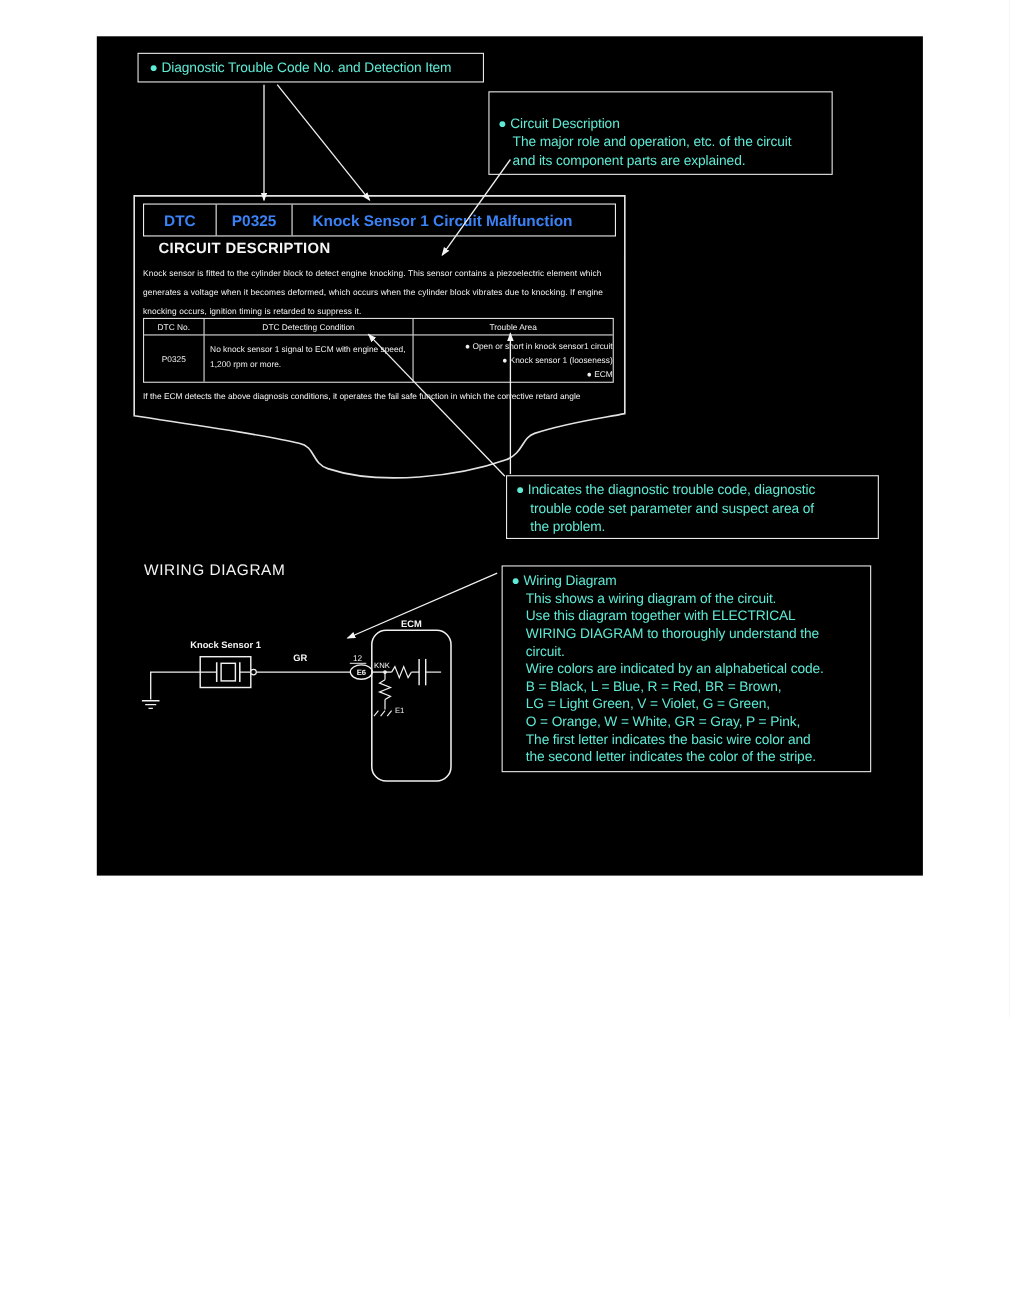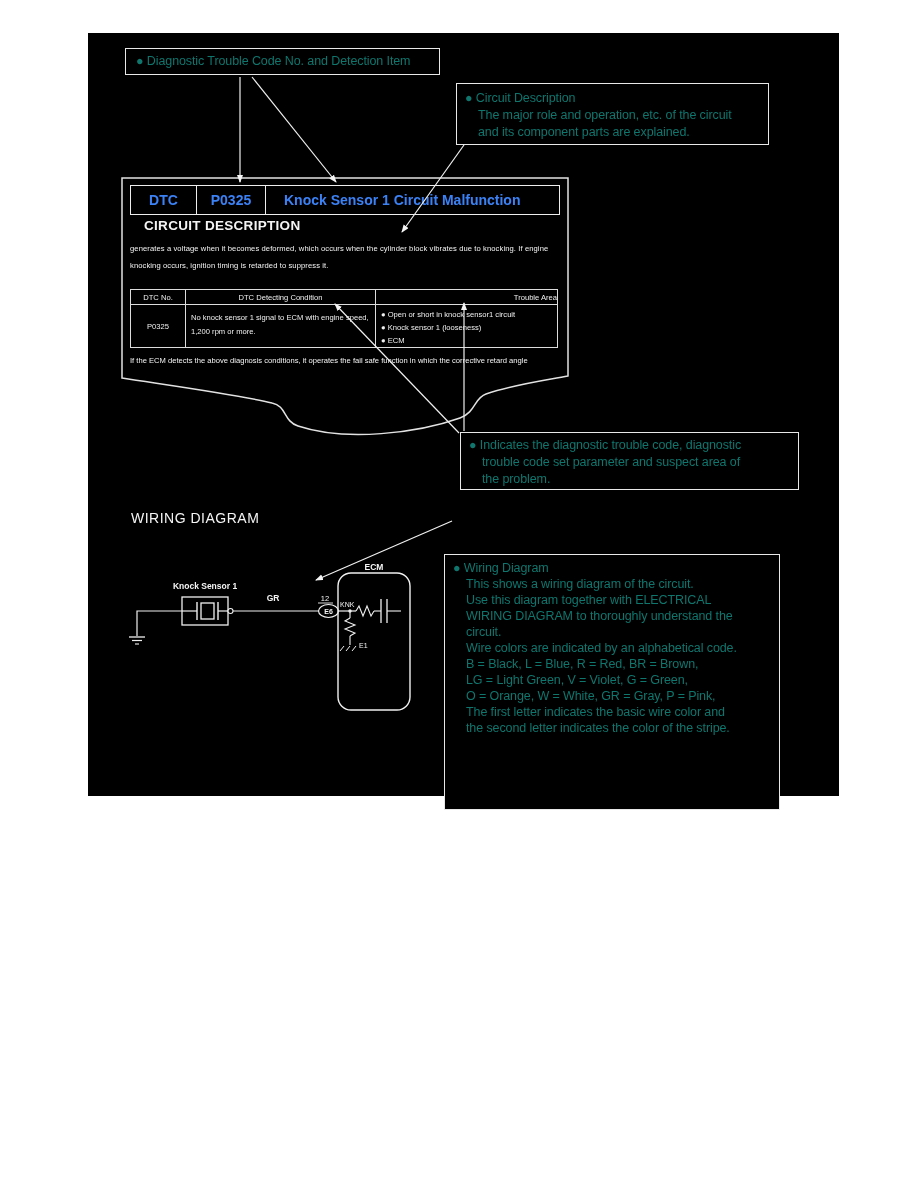--- a/index.html
+++ b/index.html
@@ -4,53 +4,53 @@
 <style>
   * { margin:0; padding:0; box-sizing:border-box; }
   body { background:#fff; font-family:"Liberation Sans", sans-serif; }
   .page { position:relative; width:918px; height:1188px; background:#ffffff; overflow:hidden; }
   .canvas { position:absolute; left:88px; top:33px; width:751px; height:763px; background:#000; }
   .layer { position:absolute; inset:0; width:751px; height:763px; }
   .panel-layer { z-index:1; pointer-events:none; }
   .overlay-layer { z-index:3; pointer-events:none; }
   .txt { position:absolute; z-index:2; color:#f4f4f4; }
 
-  .callout { position:absolute; z-index:2; border:1.5px solid #e8e8e8; background:#000; color:#0f766e;
+  .callout { position:absolute; z-index:2; border:1.5px solid #e8e8e8; background:#000; color:#5eead4;
              font-size:12.5px; letter-spacing:-0.1px; line-height:16px; padding:5px 6px 0 8px; }
   .callout .ln { white-space:nowrap; }
   .callout .ln.ind { padding-left:13px; }
 
   .box-top      { left:37px;  top:15px;  width:315px; height:27px; padding:0 0 0 10px; line-height:25px; }
-  .box-circuit  { left:368px; top:50px;  width:313px; height:62px; line-height:17px; padding-top:6px; }
+  .box-circuit  { left:356px; top:50px;  width:313px; height:76px; line-height:17px; padding-top:20px; }
   .box-indic    { left:372px; top:399px; width:339px; height:58px; line-height:17px; padding-top:4px; }
-  .box-wiring   { left:356px; top:481px; width:336px; height:256px; line-height:16px; padding-top:5px;margin-top:40px; }
+  .box-wiring   { left:368px; top:481px; width:336px; height:188px; line-height:16px; padding-top:5px; }
 
   .dtc-header { position:absolute; z-index:2; left:42px; top:152px; width:430px; height:30px;
                 border:1.5px solid #ededed; display:grid; grid-template-columns:66px 69px 1fr;
                 color:#3b82f6; font-weight:bold; font-size:14px; }
   .dtc-header .cell { display:flex; align-items:center; justify-content:center; border-right:1.5px solid #ededed; }
   .dtc-header .cell:last-child { border-right:none; justify-content:flex-start; padding-left:18px; }
 
   .sec-head { left:56px; top:185px; font-size:13.5px; font-weight:bold; letter-spacing:0.3px; }
   .para { left:42px; top:207px; width:440px; font-size:7.6px; letter-spacing:0.1px; }
   .para .ln { line-height:17px; white-space:nowrap; }
 
   .inner-table { position:absolute; z-index:2; left:42px; top:256px; width:428px;
                  border:1.2px solid #dcdcdc; color:#f0f0f0; font-size:7.6px;
                  display:grid; grid-template-columns:55px 190px 1fr; }
   .inner-table .h { border-bottom:1.2px solid #dcdcdc; border-right:1.2px solid #dcdcdc;
                     text-align:center; padding:3px 0 2px; }
-  .inner-table .h:nth-child(3) { border-right:none;text-align:right; }
+  .inner-table .h:nth-child(3) { border-right:none; }
   .inner-table .b { border-right:1.2px solid #dcdcdc; min-height:41px; }
   .inner-table .b:last-child { border-right:none; }
   .b.code { display:flex; align-items:center; justify-content:center; }
   .b.cond { padding:6px 2px 0 5px; }
   .b.cond .ln { line-height:14px; white-space:nowrap; }
   .b.trouble { padding:3px 0 0 5px; }
-  .b.trouble .ln { line-height:13px; white-space:nowrap; }
+  .b.trouble .ln { line-height:13px; white-space:nowrap;text-align:right; }
 
   .doc-footer { left:42px; top:320px; width:440px; font-size:7.6px; }
   .doc-footer .ln { line-height:16px; white-space:nowrap; }
 
   .wiring-head { left:43px; top:477px; font-size:14px; font-weight:normal; letter-spacing:0.5px; }
 
   svg text { fill:#f4f4f4; font-family:"Liberation Sans", sans-serif; }
 </style>
 </head>
 <body>
@@ -78,20 +78,21 @@
     </div>
 
     <div class="dtc-header">
       <div class="cell">DTC</div>
       <div class="cell">P0325</div>
       <div class="cell">Knock Sensor 1 Circuit Malfunction</div>
     </div>
 
     <div class="txt sec-head">CIRCUIT DESCRIPTION</div>
     <div class="txt para">
+      <div class="ln">Knock sensor is fitted to the cylinder block to detect engine knocking. This sensor contains a piezoelectric element which</div>
       <div class="ln">generates a voltage when it becomes deformed, which occurs when the cylinder block vibrates due to knocking. If engine</div>
       <div class="ln">knocking occurs, ignition timing is retarded to suppress it.</div>
     </div>
 
     <div class="inner-table">
       <div class="h">DTC No.</div>
       <div class="h">DTC Detecting Condition</div>
       <div class="h">Trouble Area</div>
       <div class="b code">P0325</div>
       <div class="b cond">

